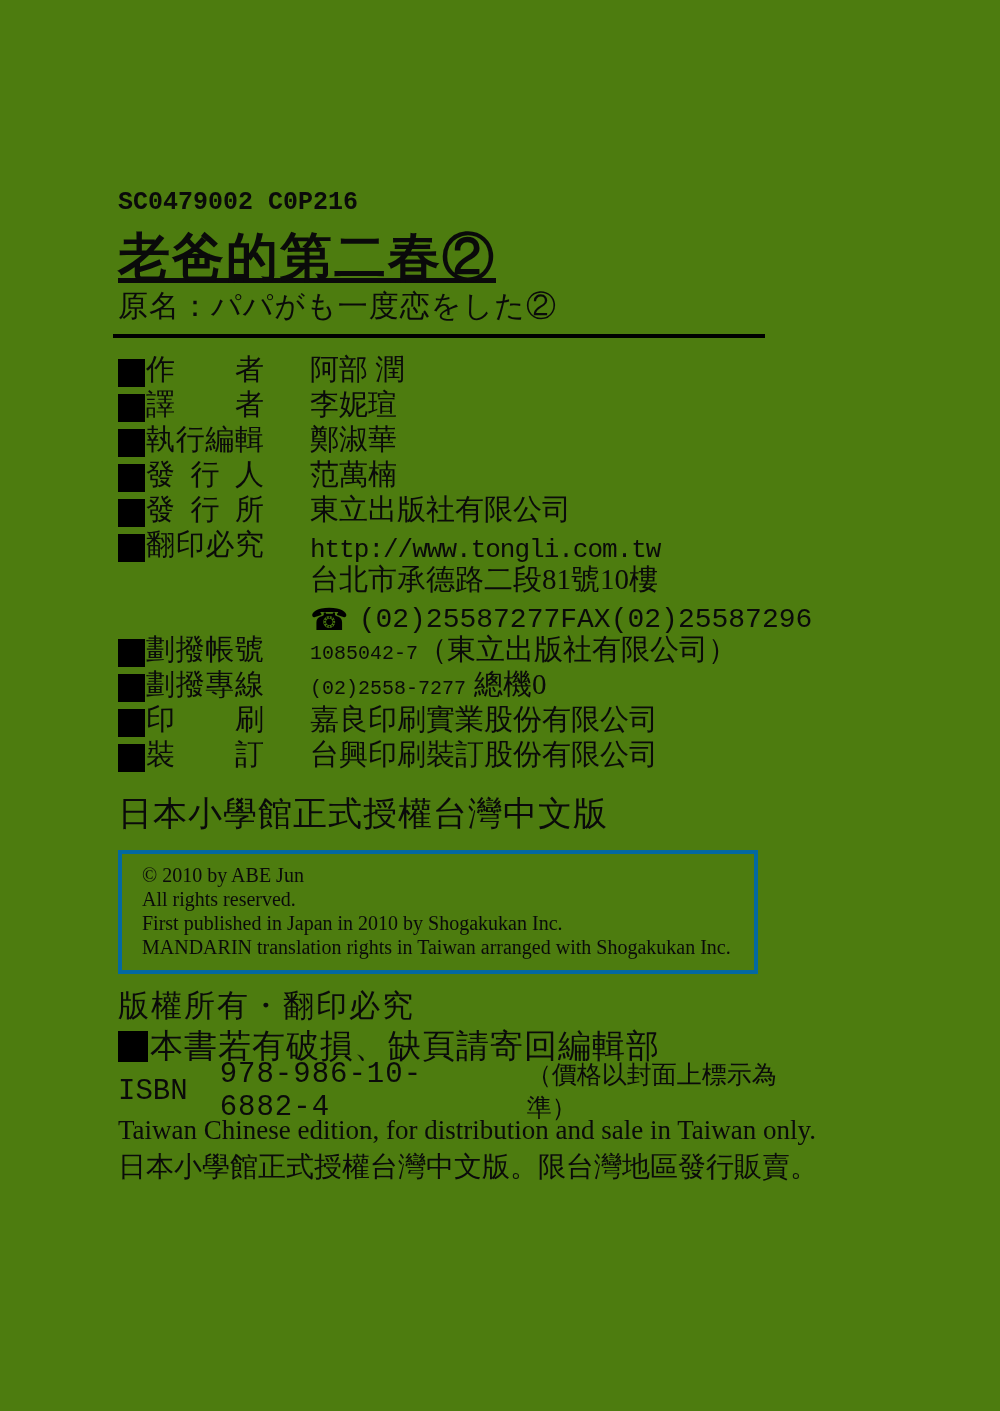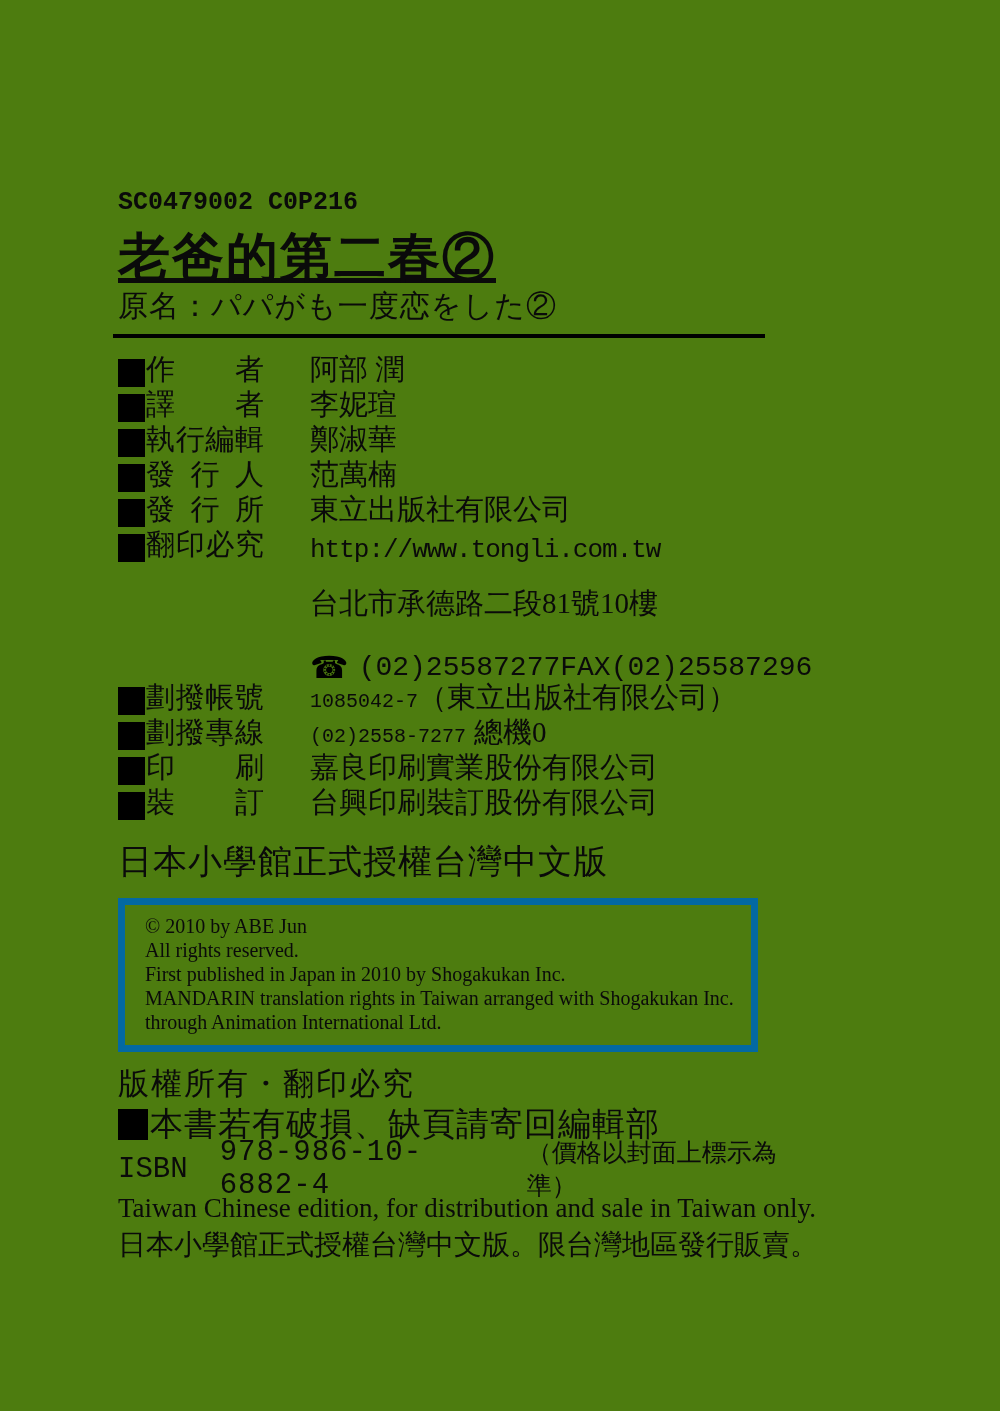--- a/index.html
+++ b/index.html
@@ -35,37 +35,37 @@
   .crow { display:flex; align-items:flex-end; height:35px; }
   .sq {
     width:27px; height:28px; background:#000; flex:none; align-self:center;
   }
   .lbl {
     width:118px; margin-left:1px; flex:none;
     text-align:justify; text-align-last:justify;
     letter-spacing:0;
   }
   .val { margin-left:46px; white-space:nowrap; }
-  .crow.indent { padding-left:192px;margin-top:24px; }
+  .crow.indent { padding-left:192px; }
   .crow.indent .val { margin-left:0; }
   .url { font-size:26px; letter-spacing:-1px; }
   .tel-num { font-size:28px; }
   .phone-icon {
     font-family:"DejaVu Sans",sans-serif; font-size:31px; line-height:31px;
     margin-right:10px; color:#000;
   }
   .fax { margin-left:32px; }
   .num { font-size:20px; }
   .rest { margin-left:8px; }
   .full-text { margin-left:4px; white-space:nowrap; }
 
   .license-header { font-size:34px; line-height:40px; letter-spacing:1px; margin-top:19px; }
 
   .copyright-box {
-    width:640px; border:7px solid #0369a1; margin-top:16px;
+    width:640px; border:4px solid #0369a1; margin-top:16px;
     padding:9px 10px 11px 20px;
     font-size:20px; line-height:24px;
   }
   .copyright-box .box-line { white-space:nowrap; }
 
   .rights-line { font-size:31px; line-height:37px; letter-spacing:2px; margin-top:13px; }
   .damaged-row { display:flex; align-items:center; height:40px; font-size:33px; letter-spacing:1px; margin-top:2px; }
   .damaged-row .sq-big { width:30px; height:31px; background:#000; flex:none; }
   .damaged-row .damaged-text { margin-left:2px; white-space:nowrap; }
 
@@ -163,21 +163,20 @@
 
     </div>
 
     <div class="license-header">日本小學館正式授權台灣中文版</div>
 
     <div class="copyright-box">
       <div class="box-line">© 2010 by ABE Jun</div>
       <div class="box-line">All rights reserved.</div>
       <div class="box-line">First published in Japan in 2010 by Shogakukan Inc.</div>
       <div class="box-line">MANDARIN translation rights in Taiwan arranged with Shogakukan Inc.</div>
-      <div class="box-line">through Animation International Ltd.</div>
     </div>
 
     <div class="rights-line">版權所有・翻印必究</div>
 
     <div class="damaged-row">
       <span class="sq-big"></span>
       <span class="damaged-text">本書若有破損、缺頁請寄回編輯部</span>
     </div>
 
     <div class="isbn-line">

